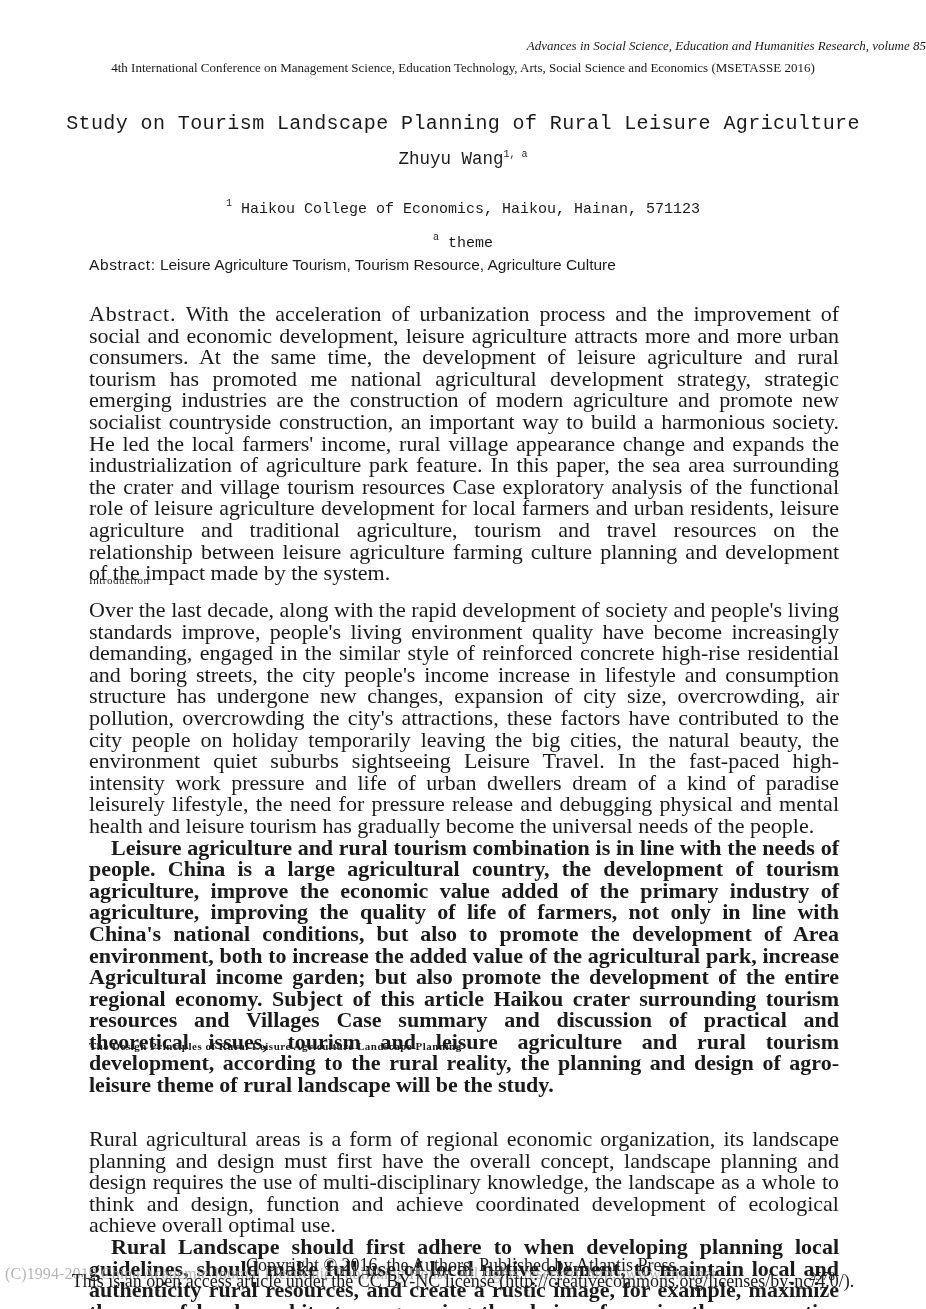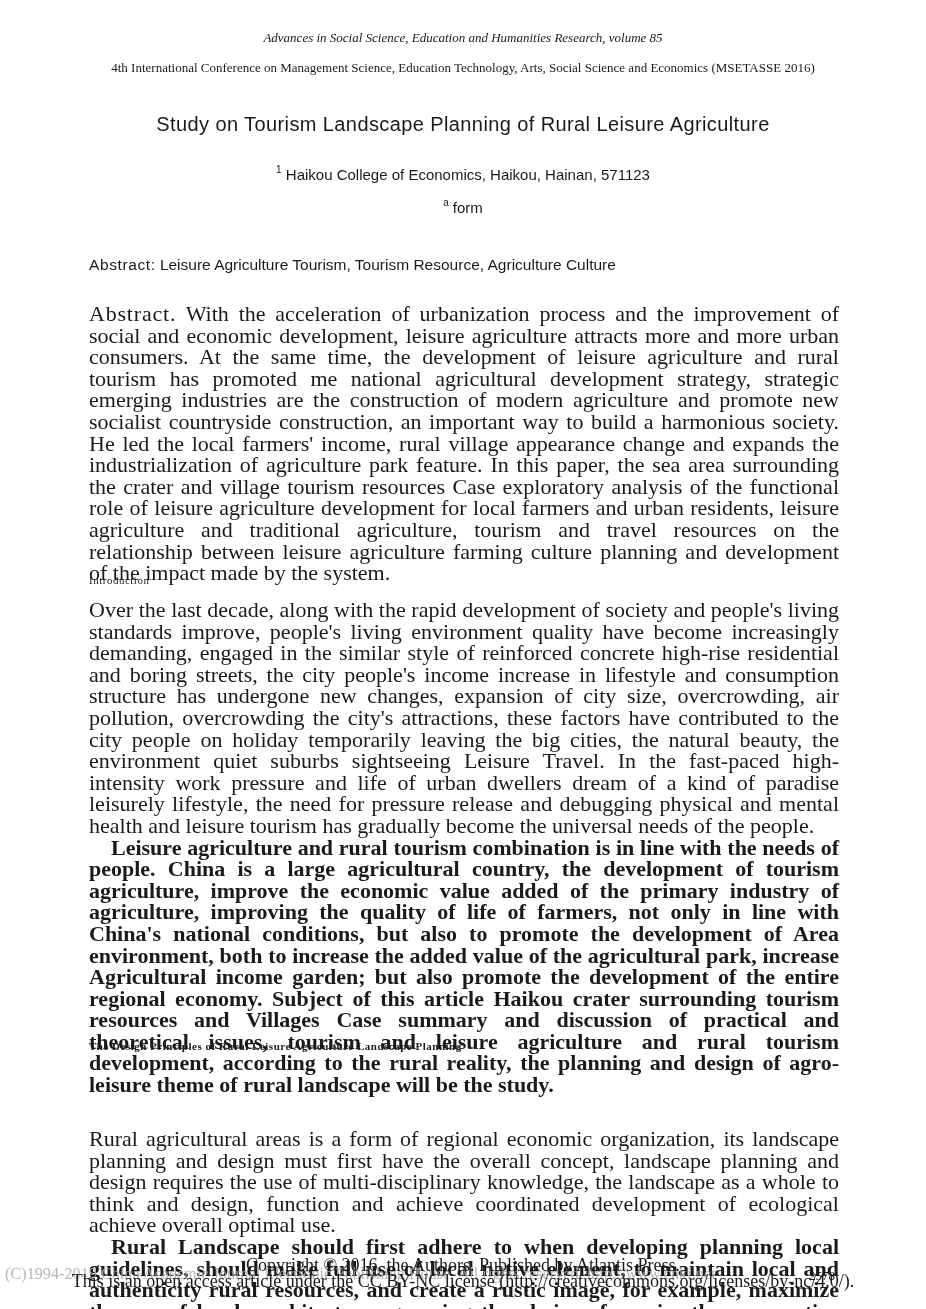--- a/index.html
+++ b/index.html
@@ -4,24 +4,24 @@
 <style>
   html, body { margin: 0; padding: 0; background: #ffffff; }
   body {
     width: 926px; height: 1309px; position: relative; overflow: hidden;
     font-family: "Liberation Serif", "DejaVu Serif", serif; color: #1a1a1a;
   }
   .running-head {
     position: absolute; left: 0; right: 0; text-align: center;
     font-size: 13px; line-height: 20px;
   }
-  .journal-line { top: 28px; font-style: italic; }
+  .journal-line { top: 36px; font-style: italic; text-align: right; }
   .conf-line { top: 58px; }
   .title-block { position: absolute; left: 0; right: 0; top: 110px; text-align: center;
-    font-family: Liberation Sans, sans-serif; }
+    font-family: Liberation Mono, monospace; }
   .paper-title { font-size: 20px; letter-spacing: 0.4px; line-height: 28px; margin: 0; font-weight: normal; }
   .author { font-size: 17.5px; line-height: 26px; margin-top: 4px; }
   .author sup, .affil sup, .email sup { font-size: 10px; vertical-align: 7px; }
   .affil { font-size: 15px; line-height: 24px; margin-top: 20px; }
   .email { font-size: 15px; line-height: 24px; margin-top: 4px; }
   .keywords {
     position: absolute; left: 89px; top: 256px; font-size: 15.5px;
     font-family: "Liberation Sans", "DejaVu Sans", sans-serif;
   }
   .keywords .kw-label { letter-spacing: 0.6px; }
@@ -53,27 +53,30 @@
   .page-number { position: absolute; left: 809px; top: 1268px; font-size: 13px; }
 </style>
 </head>
 <body>
 
 <div class="running-head journal-line">Advances in Social Science, Education and Humanities Research, volume 85</div>
 <div class="running-head conf-line">4th International Conference on Management Science, Education Technology, Arts, Social Science and Economics (MSETASSE 2016)</div>
 
 <div class="title-block">
   <h1 class="paper-title">Study on Tourism Landscape Planning of Rural Leisure Agriculture</h1>
+  <div class="author">
+    <span>Zhuyu Wang</span><sup>1, a</sup>
+  </div>
   <div class="affil">
     <sup>1</sup>
     <span>Haikou College of Economics, Haikou, Hainan, 571123</span>
   </div>
   <div class="email">
     <sup>a</sup>
-    <span>form</span>
+    <span>theme</span>
   </div>
 </div>
 
 <div class="keywords">
   <span class="kw-label">Abstract:</span>
   <span>Leisure Agriculture Tourism, Tourism Resource, Agriculture Culture</span>
 </div>
 
 <div class="body-text abstract">
   <p><span class="abs-label">Abstract.</span> <span>With the acceleration of urbanization process and the improvement of social and economic development, leisure agriculture attracts more and more urban consumers. At the same time, the development of leisure agriculture and rural tourism has promoted me national agricultural development strategy, strategic emerging industries are the construction of modern agriculture and promote new socialist countryside construction, an important way to build a harmonious society. He led the local farmers' income, rural village appearance change and expands the industrialization of agriculture park feature. In this paper, the sea area surrounding the crater and village tourism resources Case exploratory analysis of the functional role of leisure agriculture development for local farmers and urban residents, leisure agriculture and traditional agriculture, tourism and travel resources on the relationship between leisure agriculture farming culture planning and development of the impact made by the system.</span></p>

